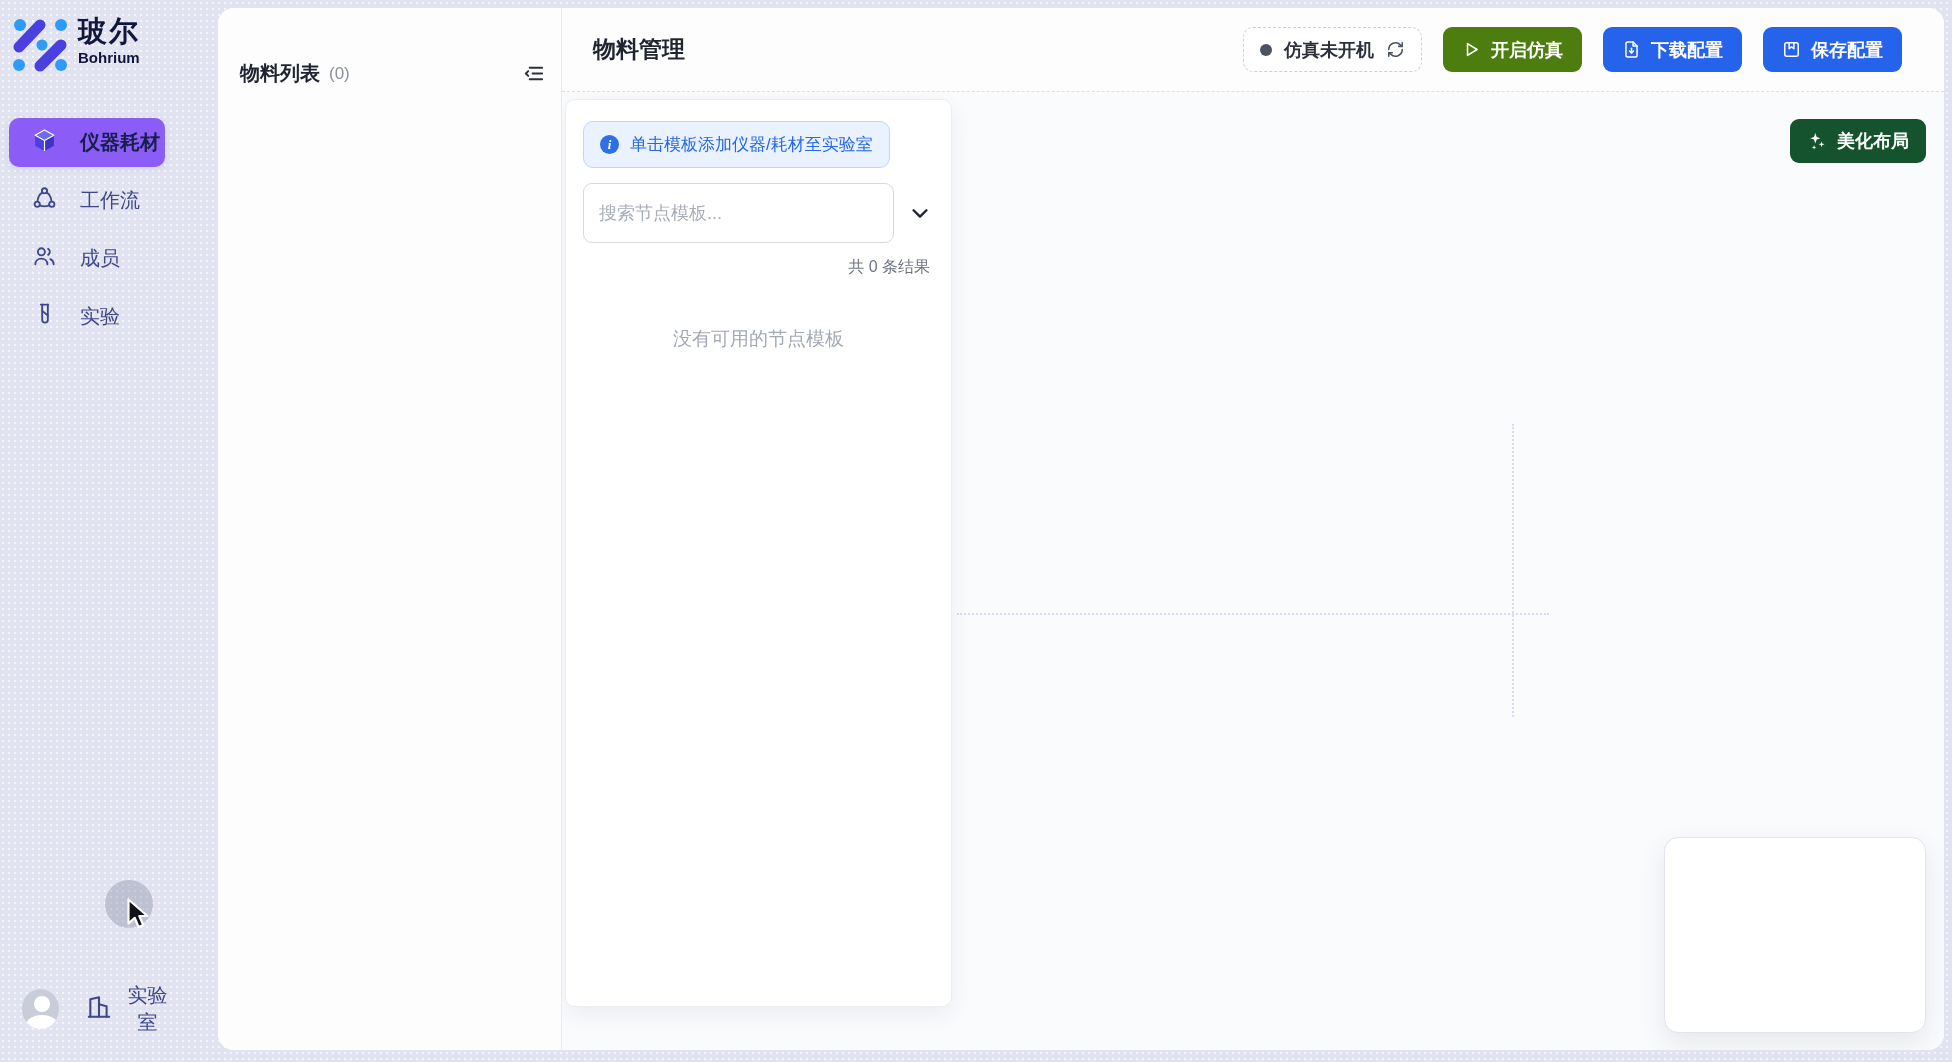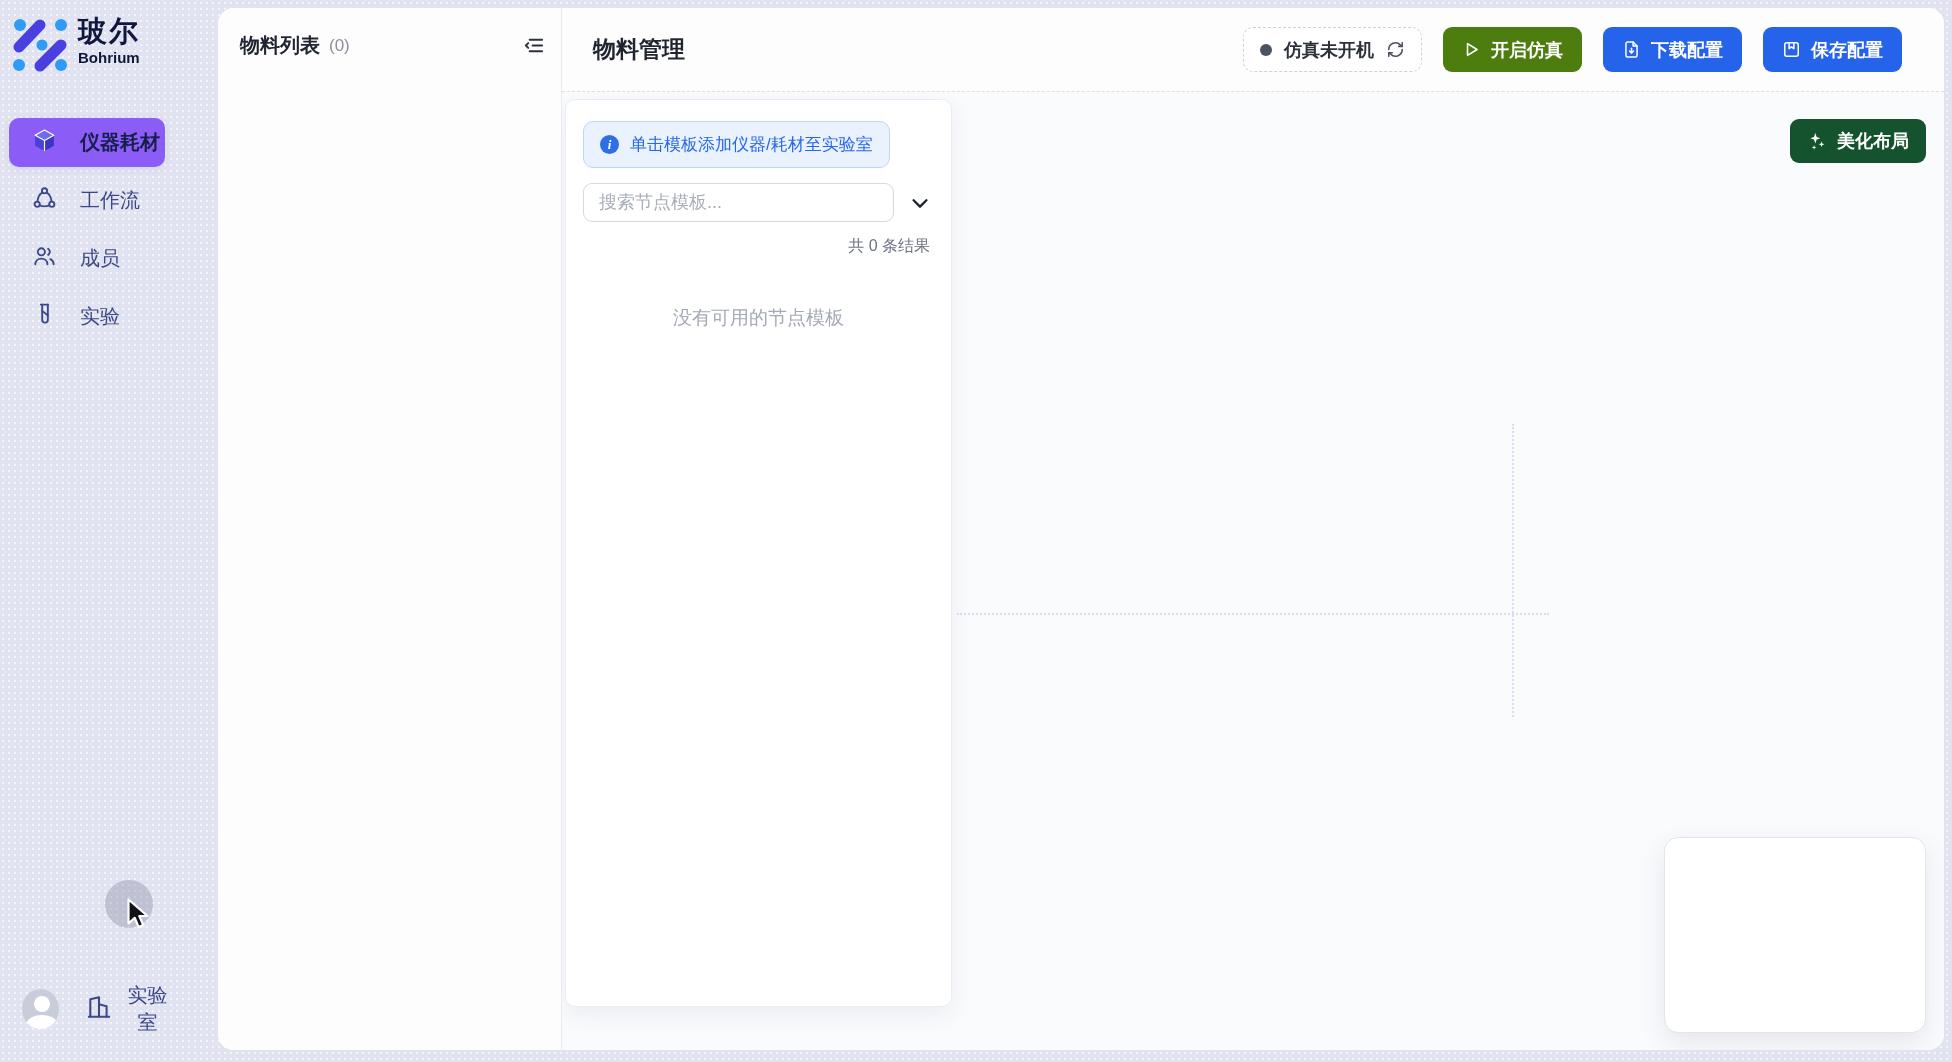--- a/index.html
+++ b/index.html
@@ -28,21 +28,21 @@
   .avatar { width:40px; height:40px; border-radius:50%; background:#c9cdd9; overflow:hidden; position:relative; }
   .avatar .head { position:absolute; left:12px; top:7px; width:16px; height:16px; border-radius:50%; background:#fff; }
   .avatar .body { position:absolute; left:4px; top:26px; width:32px; height:20px; border-radius:50%; background:#fff; }
   .lab-select { display:flex; align-items:center; gap:9px; font-size:20px; color:#3d4887; cursor:pointer; }
 
   
   .card { position:absolute; left:218px; top:8px; width:1726px; height:1042px;
           background:#fdfdfe; border-radius:16px; overflow:hidden; display:flex; }
 
   .list-panel { width:344px; border-right:1px solid #e9eaef; background:#fdfdfe; }
-  .list-header { display:flex; align-items:center; padding:24px 16px 0 22px; }
+  .list-header { display:flex; align-items:center; padding:52px 16px 0 22px; }
   .list-title { font-size:20px; font-weight:700; color:#1f2430; }
   .list-count { font-size:17px; color:#8b909b; margin-left:9px; }
   .collapse-btn { margin-left:auto; cursor:pointer; display:flex; }
 
   .main { flex:1; display:flex; flex-direction:column; position:relative; }
   .main-header { height:84px; flex:0 0 auto; display:flex; align-items:center;
                  padding:0 42px 0 31px; border-bottom:1px dashed #dcdfe8; background:#fdfdfe; }
   .page-title { font-size:23px; font-weight:700; color:#1f2430; }
   .header-actions { margin-left:auto; display:flex; align-items:center; gap:21px; }
   .status-pill { height:45px; display:flex; align-items:center; gap:12px; padding:0 16px;
@@ -60,21 +60,21 @@
   .tpl-panel { position:absolute; left:3px; top:7px; width:387px; height:908px;
                background:#ffffff; border:1px solid #ebedf3; border-radius:10px;
                box-shadow:0 8px 22px rgba(40,50,90,.07); }
   .banner { display:inline-flex; align-items:center; gap:11px; margin:21px 0 0 17px;
             height:47px; padding:0 16px; background:#e9f2fe; border:1px solid #bcd7fb;
             border-radius:10px; color:#2767e9; font-size:17px; }
   .info-badge { width:19px; height:19px; border-radius:50%; background:#2f6fe6; color:#fff;
                 font-size:13px; font-weight:700; display:flex; align-items:center; justify-content:center;
                 font-family:"Liberation Serif", serif; font-style:italic; }
   .search-row { display:flex; align-items:center; gap:15px; margin:15px 20px 0 17px; }
-  .search-input { flex:1; height:39px; border:1px solid #d5d9e0; border-radius:9px;
+  .search-input { flex:1; height:60px; border:1px solid #d5d9e0; border-radius:9px;
                   padding:0 15px; font-size:18px; color:#374151; background:#fff; outline:none;
                   font-family:"Liberation Sans", sans-serif; }
   .search-input::placeholder { color:#a7adb9; }
   .result-count { text-align:right; margin:14px 21px 0 0; font-size:16px; color:#6e7582; }
   .empty-text { text-align:center; margin-top:48px; font-size:19px; color:#a3a9b5; }
 
   .beautify-btn { position:absolute; top:27px; right:18px; height:44px; display:flex;
                   align-items:center; gap:10px; padding:0 17px; background:#14532d;
                   border:none; border-radius:9px; color:#fff; font-size:18px; font-weight:600;
                   font-family:"Liberation Sans", sans-serif; cursor:pointer; }

